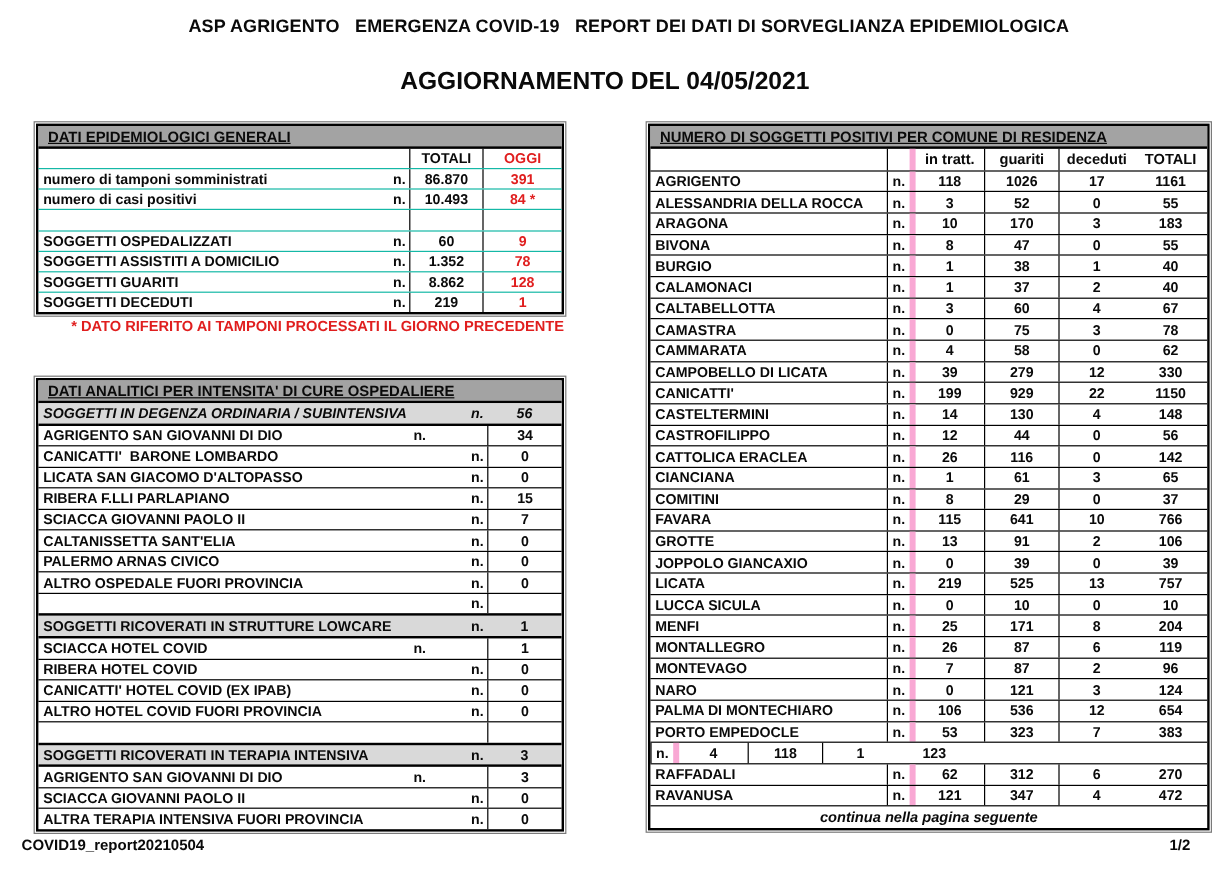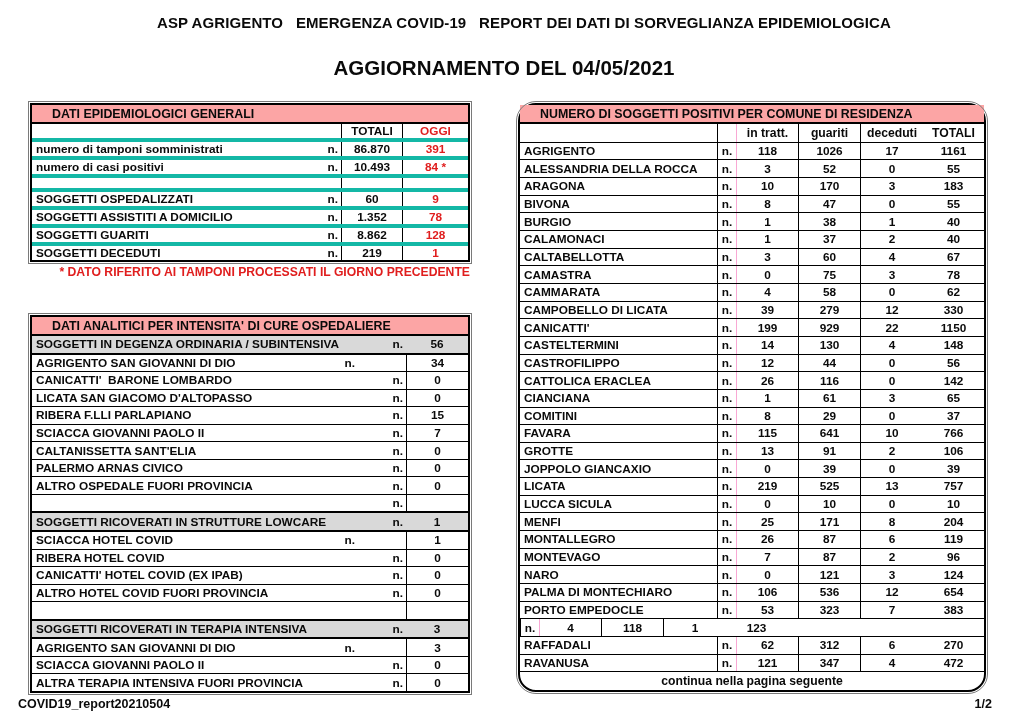--- a/index.html
+++ b/index.html
@@ -17,64 +17,64 @@
   }
 
   .tbl {
     position: absolute; background: #fff;
     border: 2px solid #000;
     outline: 1px solid #7a7a7a; outline-offset: 1px;
     display: flex; flex-direction: column;
     font-weight: bold; font-size: 11.8px;
   }
   .tbl-title {
-    background: #fca5a5; border-bottom: 2px solid #000;
+    background: #a3a3a3; border-bottom: 2px solid #000;
     height: 19px; flex: 0 0 19px; display: flex; align-items: center;
-    padding-left: 20px; font-size: 12.4px; white-space: pre;
+    padding-left: 8px; font-size: 12.4px; white-space: pre; text-decoration: underline;
   }
   .red { color: #e01e1e; }
 
   
   .t1 { left: 30px; top: 103px; width: 440px; height: 159px; }
   .t1-rows { flex: 1; display: flex; flex-direction: column; }
-  .t1-row { flex: 1; display: flex; align-items: stretch; border-top: 4px solid #14b8a6; }
+  .t1-row { flex: 1; display: flex; align-items: stretch; border-top: 1px solid #14b8a6; }
   .t1-row.header-row { border-top: none; }
   .t1-label { flex: 1; display: flex; align-items: center; justify-content: space-between; padding: 0 3px 0 4px; white-space: pre; overflow: hidden; }
   .t1-tot  { width: 61px; border-left: 1px solid #000; display: flex; align-items: center; justify-content: center; }
   .t1-oggi { width: 66px; border-left: 1px solid #000; display: flex; align-items: center; justify-content: center; }
   .note {
     position: absolute; left: 30px; top: 265px; width: 440px;
     text-align: right; font-weight: bold; font-size: 12.2px;
   }
 
   
   .t2 { left: 30px; top: 315px; width: 440px; height: 378px; }
   .t2-rows { flex: 1; display: flex; flex-direction: column; }
   .t2-row { flex: 1; display: flex; align-items: stretch; border-top: 1px solid #000; }
-  .t2-rows .t2-row:first-child { border-top: none; }
+  .t2-rows .t2-row:first-child { border-top: none; font-style: italic; }
   .t2-label { flex: 1; display: flex; align-items: center; justify-content: space-between; padding: 0 3px 0 4px; white-space: pre; overflow: hidden; }
   .t2-val { width: 62px; border-left: 1px solid #000; display: flex; align-items: center; justify-content: center; }
   .t2-row.subtotal { background: #d9d9d9; border-top: 2px solid #000; border-bottom: 2px solid #000; }
   .t2-row.subtotal .t2-val { border-left: none; }
   .t2-rows .t2-row.subtotal:first-child { border-top: none; }
   .t2-row.subtotal + .t2-row { border-top: none; gap: 48px; }
 
   
-  .t3 { left: 518px; top: 103px; width: 468px; height: 589px; border-radius: 18px; }
+  .t3 { left: 540px; top: 103px; width: 468px; height: 589px; }
   .t3-header { flex: 1; display: flex; align-items: stretch; }
   .t3-rows { flex: 30; display: flex; flex-direction: column; }
   .t3-row { flex: 1; display: flex; align-items: stretch; border-top: 1px solid #000; }
   .t3-label { flex: 1; display: flex; align-items: center; padding-left: 4px; white-space: pre; overflow: hidden; }
   .t3-n    { width: 19px; border-left: 1px solid #000; display: flex; align-items: center; justify-content: center; }
-  .t3-c1   { width: 62px; border-left: 1px solid #f9a8d4; display: flex; align-items: center; justify-content: center; }
+  .t3-c1   { width: 62px; border-left: 5px solid #f9a8d4; display: flex; align-items: center; justify-content: center; }
   .t3-c2   { width: 62px; border-left: 1px solid #000; display: flex; align-items: center; justify-content: center; }
   .t3-c3   { width: 63px; border-left: 1px solid #000; display: flex; align-items: center; justify-content: center; }
   .t3-c4   { width: 61px; display: flex; align-items: center; justify-content: center; }
   .t3-header .t3-c1, .t3-header .t3-c2, .t3-header .t3-c3, .t3-header .t3-c4 { font-size: 12.2px; }
-  .t3-footer { flex: 1; border-top: 1px solid #000; display: flex; align-items: center; justify-content: center; font-size: 12.2px; }
+  .t3-footer { flex: 1; border-top: 1px solid #000; display: flex; align-items: center; justify-content: center; font-style: italic; font-size: 12.2px; }
 
   .page-footer-left {
     position: absolute; left: 18px; top: 697px;
     font-weight: bold; font-size: 12.5px;
   }
   .page-footer-right {
     position: absolute; right: 32px; top: 697px;
     font-weight: bold; font-size: 12.5px;
   }
 </style>

